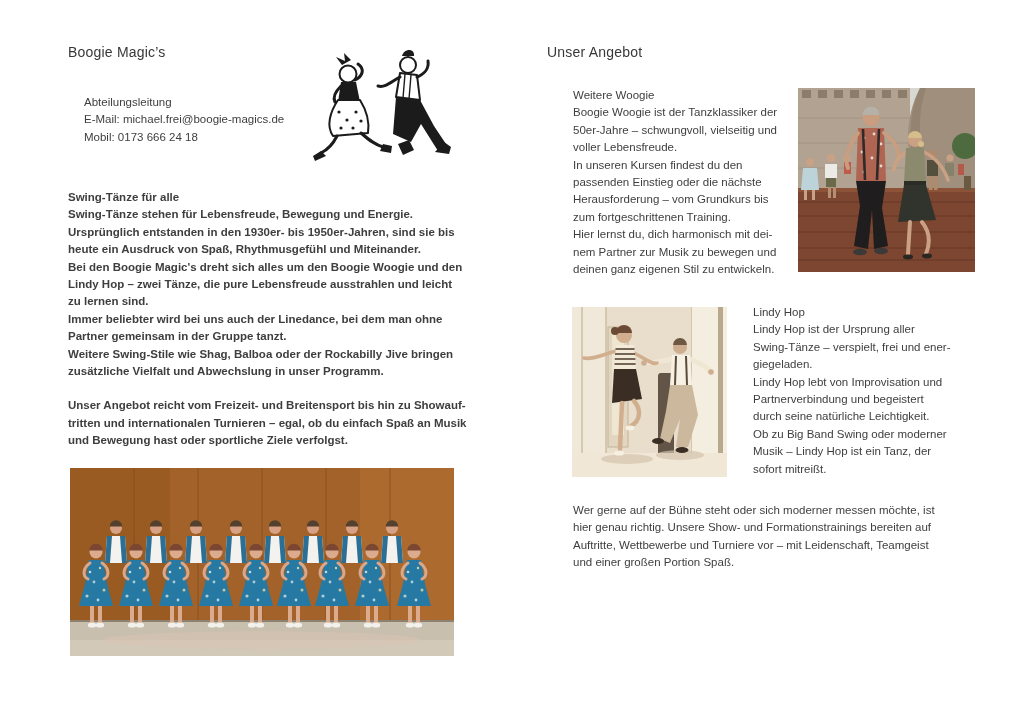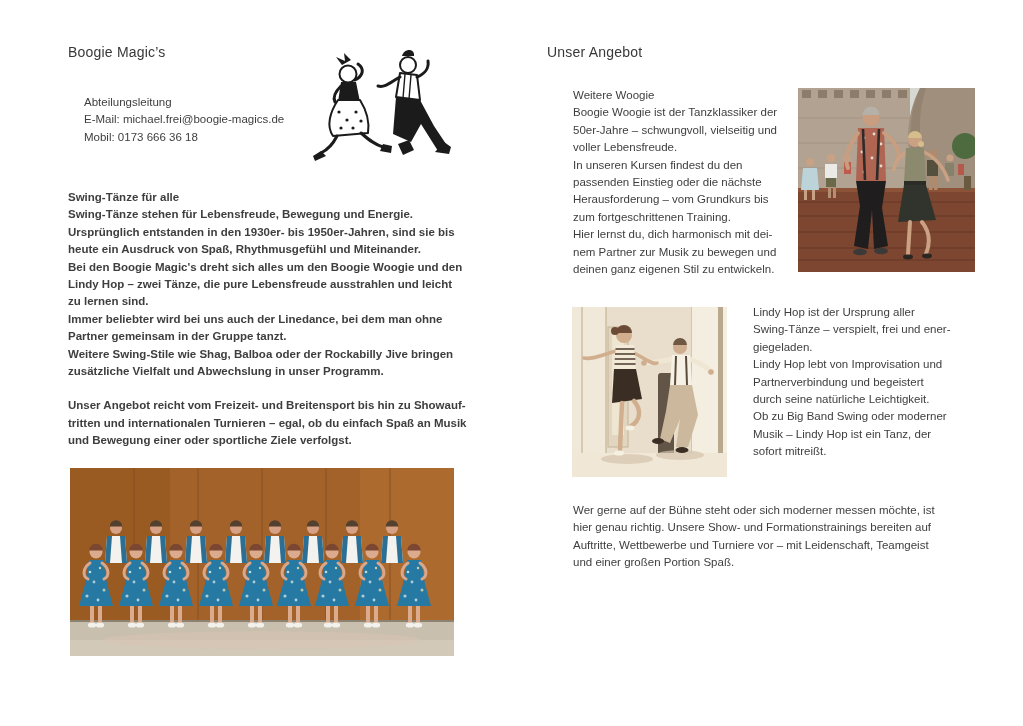--- a/index.html
+++ b/index.html
@@ -51,38 +51,38 @@
         <path d="M50,89 C58,96 64,101 72,103" stroke-width="3"></path>
         <path d="M10,107 L2,112 L4,117 L15,112 Z" fill="#1b1b1b" stroke="none"></path>
         <path d="M72,100 L81,102 L80,109 L69,107 Z" fill="#1b1b1b" stroke="none"></path>
       </g>
     </svg>
   </div>
 
   <div class="abs body" style="left:84px;top:94px;">
     <div>Abteilungsleitung</div>
     <div>E-Mail: michael.frei@boogie-magics.de</div>
-    <div>Mobil: 0173 666 36 18</div>
+    <div>Mobil: 0173 666 24 18</div>
   </div>
 
   <div class="abs body" style="left:68px;top:189px;width:400px;font-weight:bold;">
     <div>Swing-Tänze für alle</div>
     <div class="pre">Swing-Tänze stehen für Lebensfreude, Bewegung und Energie.
 Ursprünglich entstanden in den 1930er- bis 1950er-Jahren, sind sie bis
 heute ein Ausdruck von Spaß, Rhythmusgefühl und Miteinander.
 Bei den Boogie Magic's dreht sich alles um den Boogie Woogie und den
 Lindy Hop – zwei Tänze, die pure Lebensfreude ausstrahlen und leicht
 zu lernen sind.
 Immer beliebter wird bei uns auch der Linedance, bei dem man ohne
 Partner gemeinsam in der Gruppe tanzt.
 Weitere Swing-Stile wie Shag, Balboa oder der Rockabilly Jive bringen
 zusätzliche Vielfalt und Abwechslung in unser Programm.</div>
     <div class="pre gap">Unser Angebot reicht vom Freizeit- und Breitensport bis hin zu Showauf-
 tritten und internationalen Turnieren – egal, ob du einfach Spaß an Musik
-und Bewegung einer oder sportliche Ziele verfolgst.</div>
+und Bewegung hast oder sportliche Ziele verfolgst.</div>
   </div>
 
   <div class="abs" style="left:70px;top:468px;width:384px;height:188px;">
     <svg viewBox="0 0 384 188" width="384" height="188">
       <defs>
         <g id="tm">
           <path d="M-9,7 L9,7 L11,34 L-11,34 Z" fill="#f3f2ee"></path>
           <path d="M-9,7 L-4,7 L-6,34 L-11,34 Z" fill="#2b6f94"></path>
           <path d="M9,7 L4,7 L6,34 L11,34 Z" fill="#2b6f94"></path>
           <circle cx="0" cy="-1" r="6" fill="#d6a184"></circle>
@@ -281,20 +281,21 @@
         <circle cx="43" cy="24" r="4" fill="#6b4a36"></circle>
         <path d="M42,62 L64,62 L70,92 L40,96 Z" fill="#3a2d24"></path>
         <path d="M50,96 L48,142 M62,94 C70,103 68,114 59,119" stroke="#d0ae8e" stroke-width="4.5" fill="none" stroke-linecap="round"></path>
         <ellipse cx="47" cy="146" rx="5" ry="2.6" fill="#f6f0e2"></ellipse>
         <ellipse cx="58" cy="121" rx="4.5" ry="2.4" fill="#f6f0e2"></ellipse>
       </g>
     </svg>
   </div>
 
   <div class="abs body" style="left:753px;top:304px;width:240px;">
+    <div>Lindy Hop</div>
     <div class="pre">Lindy Hop ist der Ursprung aller
 Swing-Tänze – verspielt, frei und ener-
 giegeladen.
 Lindy Hop lebt von Improvisation und
 Partnerverbindung und begeistert
 durch seine natürliche Leichtigkeit.
 Ob zu Big Band Swing oder moderner
 Musik – Lindy Hop ist ein Tanz, der
 sofort mitreißt.</div>
   </div>

